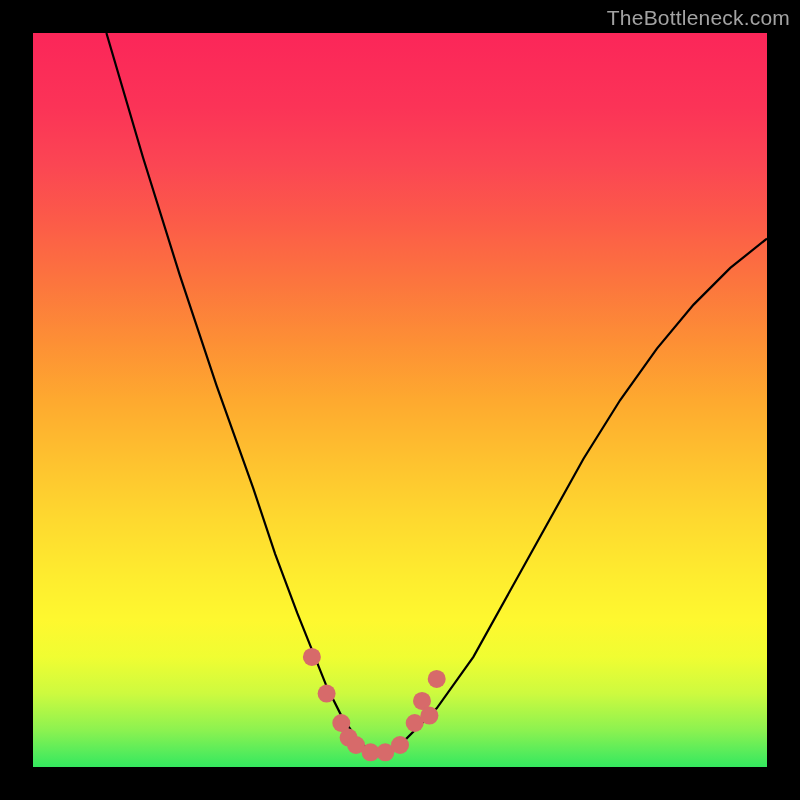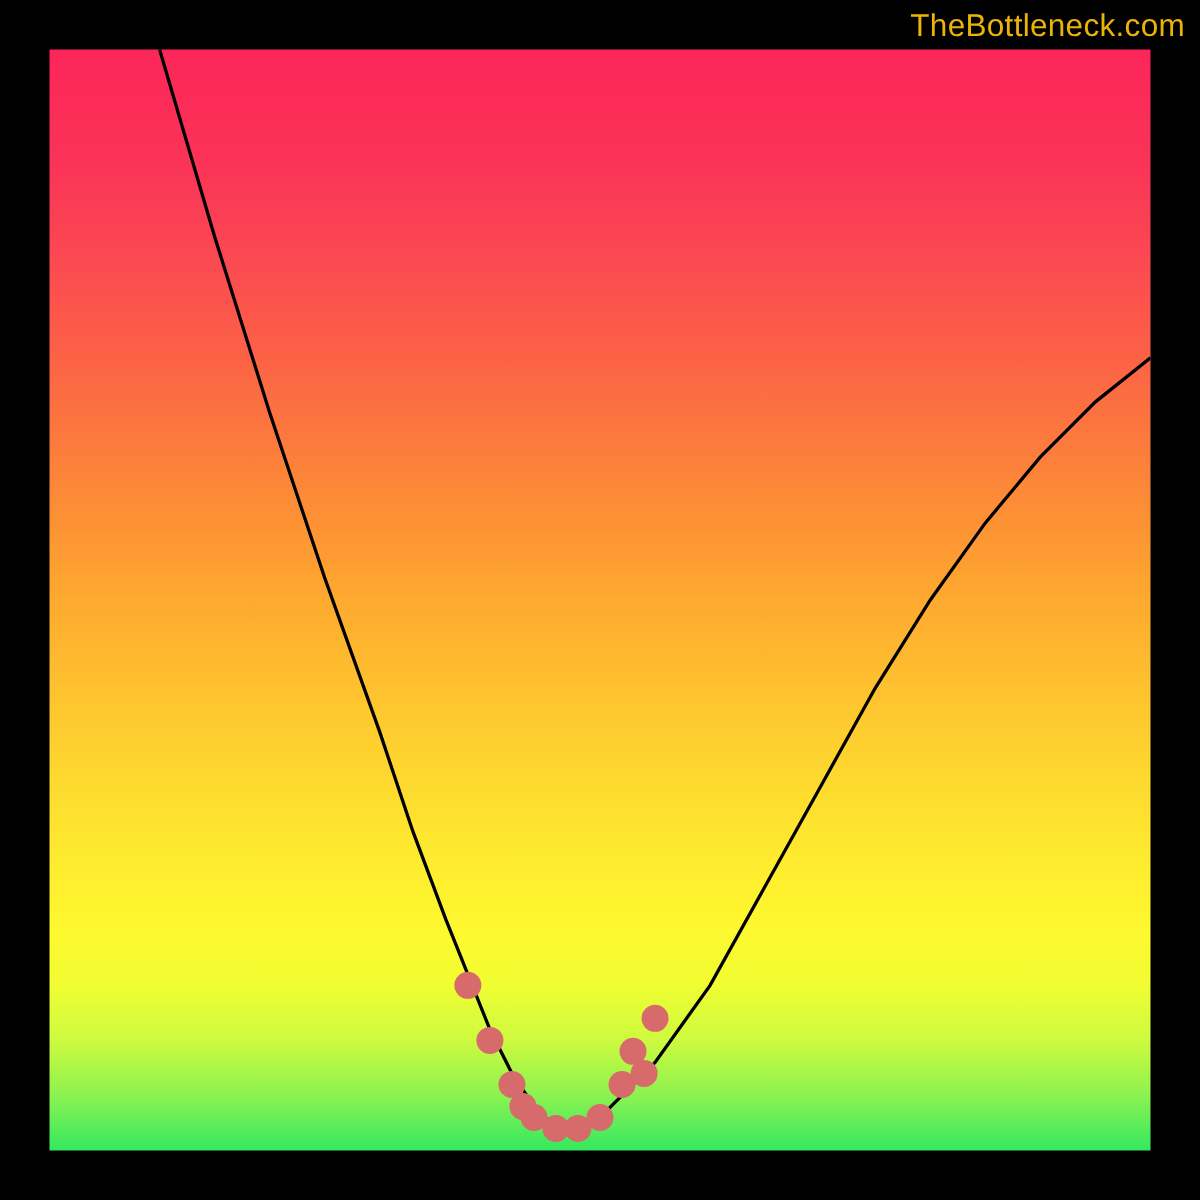--- a/index.html
+++ b/index.html
@@ -43,21 +43,21 @@
       #fc5c48 74%,
       #fb4653 82%,
       #fb3357 90%,
       #fb2659 100%
     );
   }
   .watermark {
     position: absolute;
     top: 6px;
     right: 10px;
-    color: #eab308;
+    color: #a3a3a3;
     font-size: 21px;
     letter-spacing: 0.2px;
     font-weight: 400;
   }
   svg.curve {
     position: absolute;
     left: 0;
     top: 0;
     width: 734px;
     height: 734px;

